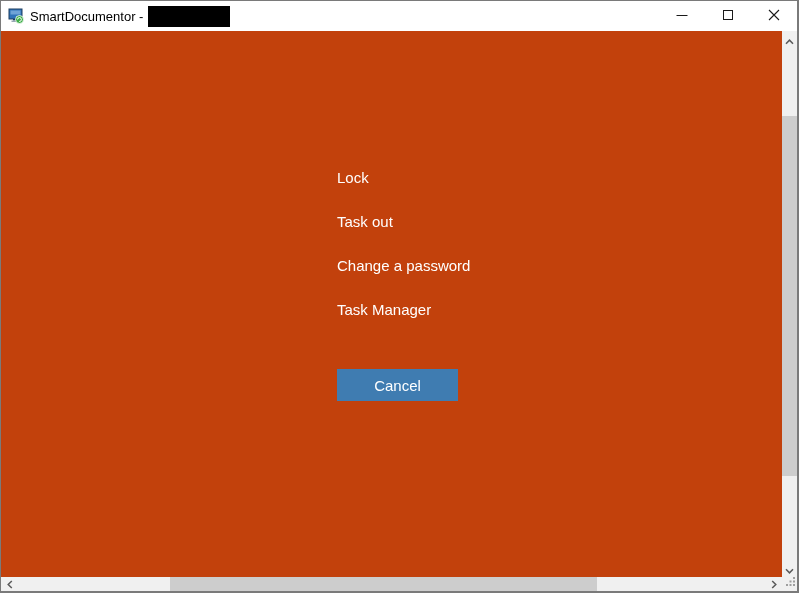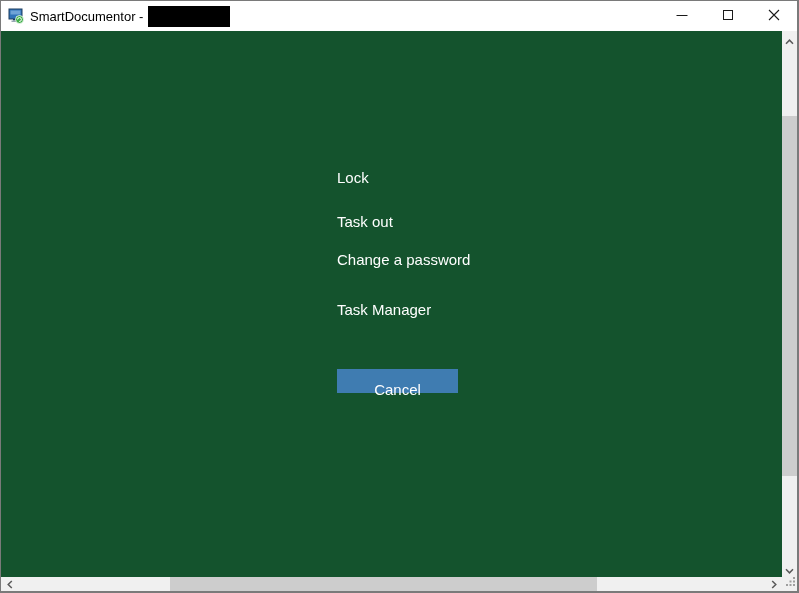--- a/index.html
+++ b/index.html
@@ -26,31 +26,31 @@
     display:inline-block; width:82px; height:21px; background:#000000; margin:0 5px;
   }
   .controls { margin-left:auto; display:flex; height:100%; }
   .ctl {
     width:46px; height:100%; display:flex; align-items:center; justify-content:center;
     cursor:default;
   }
   
   .client {
     position:absolute; left:0; top:30px; width:781px; height:546px;
-    background:#14532d;
+    background:#c2410c;
   }
   .menu-item {
     position:absolute; left:336px; color:#ffffff; font-size:15px; line-height:20px;
     cursor:default; white-space:nowrap;
   }
-  .mi-0 { top:137px; } .mi-1 { top:181px; } .mi-2 { top:219px; } .mi-3 { top:269px; }
+  .mi-0 { top:137px; } .mi-1 { top:181px; } .mi-2 { top:225px; } .mi-3 { top:269px; }
   .cancel {
-    position:absolute; left:336px; top:338px; width:121px; height:24px;
+    position:absolute; left:336px; top:338px; width:121px; height:32px;
     background:#3f7cb1; border:none; color:#ffffff; font-size:15px;
-    font-family:"Liberation Sans", sans-serif; padding:12px; cursor:default;
+    font-family:"Liberation Sans", sans-serif; padding:4px; cursor:default;
   }
   
   .vscroll {
     position:absolute; left:781px; top:30px; width:15px; height:546px;
     background:#f0f0f0;
   }
   .vthumb { position:absolute; left:0; top:85px; width:15px; height:360px; background:#cdcdcd; }
   .hscroll {
     position:absolute; left:0; top:576px; width:781px; height:14px;
     background:#f0f0f0;

